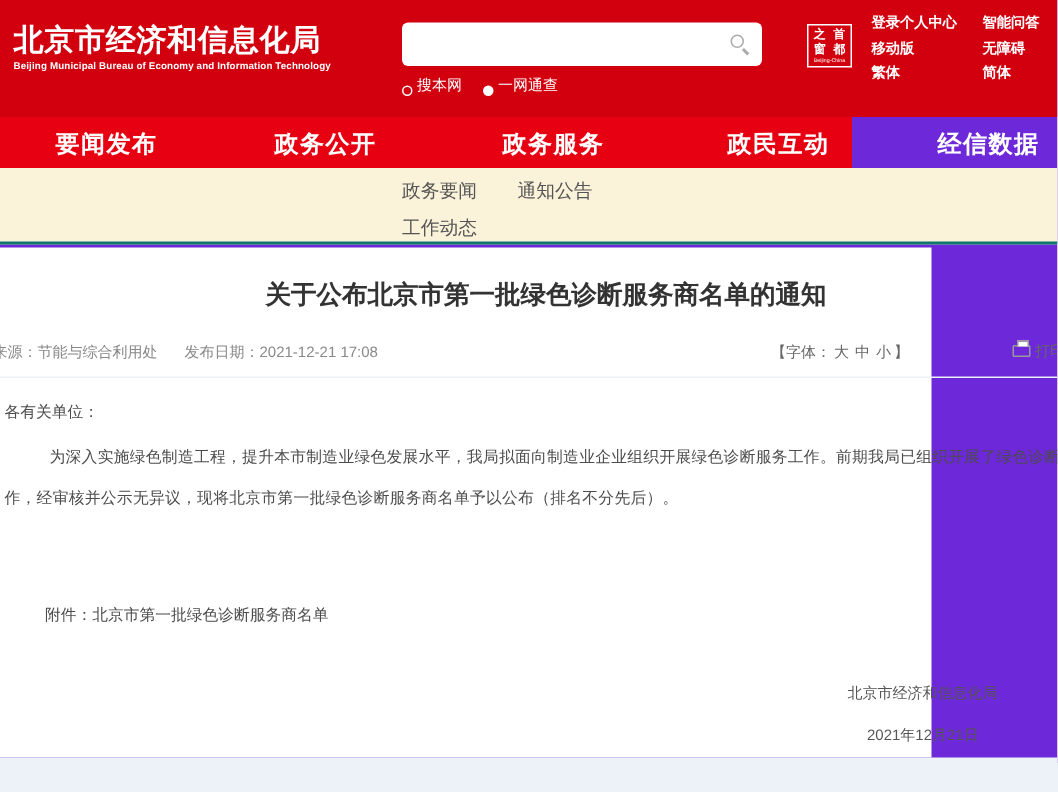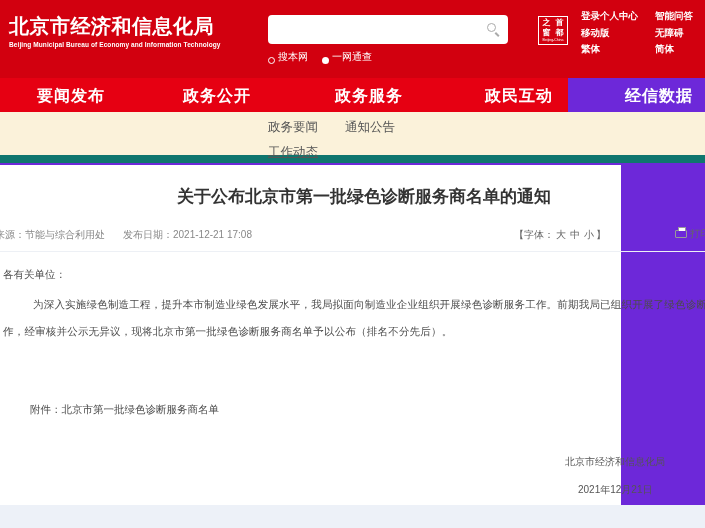--- a/index.html
+++ b/index.html
@@ -42,25 +42,25 @@
   
   .nav { position:absolute; left:0; top:78px; width:568px; height:34px; background:#e60012; }
   .nav-item { position:absolute; top:8px; color:#fff; font-size:16px; font-weight:bold;
               letter-spacing:1px; white-space:nowrap; cursor:pointer; }
   .nav-item.n0{left:37px;} .nav-item.n1{left:183px;} .nav-item.n2{left:335px;}
   .nav-item.n3{left:485px;} .nav-item.n4{left:625px;}
   .nav-underline { position:absolute; left:40px; top:106px; width:58px; height:3px; background:#f5d08e; }
 
   
   .submenu { position:absolute; left:0; top:112px; width:705px; height:51px; background:#fbf2da;
-             border-bottom:8px solid #0f766e; }
+             border-bottom:2px solid #0f766e; }
   .sub-item { position:absolute; color:#555; font-size:12.5px; white-space:nowrap; cursor:pointer; }
   .sub-item.s0 { left:268px; top:7px; }
   .sub-item.s1 { left:345px; top:7px;font-family:Liberation Mono, monospace; }
-  .sub-item.s2 { left:268px; top:32px;text-decoration:underline; }
+  .sub-item.s2 { left:268px; top:32px; }
 
   
   .content { position:absolute; left:0; top:165px; width:621px; height:340px; background:#fff; }
   .a-title { position:absolute; left:177px; top:20px; font-size:17px; font-weight:bold; color:#333;
              white-space:nowrap; }
   .meta { position:absolute; left:0; top:63px; width:705px; height:14px; font-size:10px; color:#888; }
   .meta .src { position:absolute; left:-5px; white-space:nowrap; }
   .meta .dt  { position:absolute; left:123px; white-space:nowrap; }
   .meta .fontw { position:absolute; left:514px; white-space:nowrap; color:#666; }
   .meta .fontw b { font-weight:normal; cursor:pointer; margin:0 2px; }

